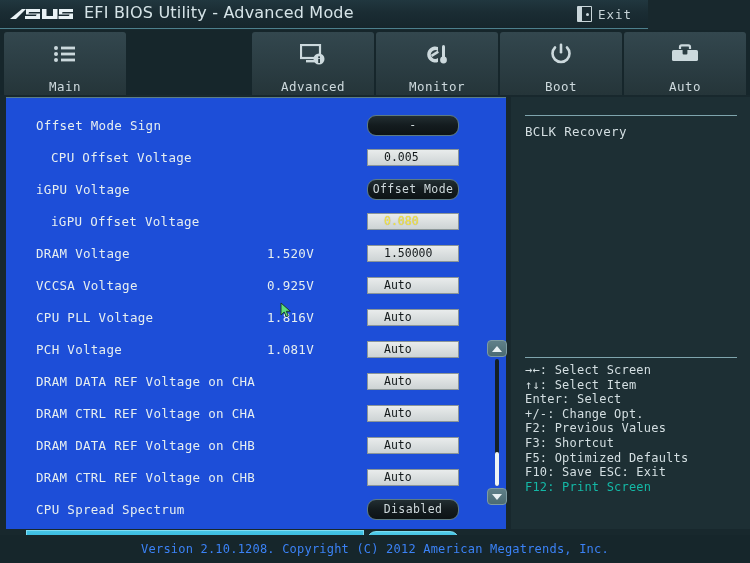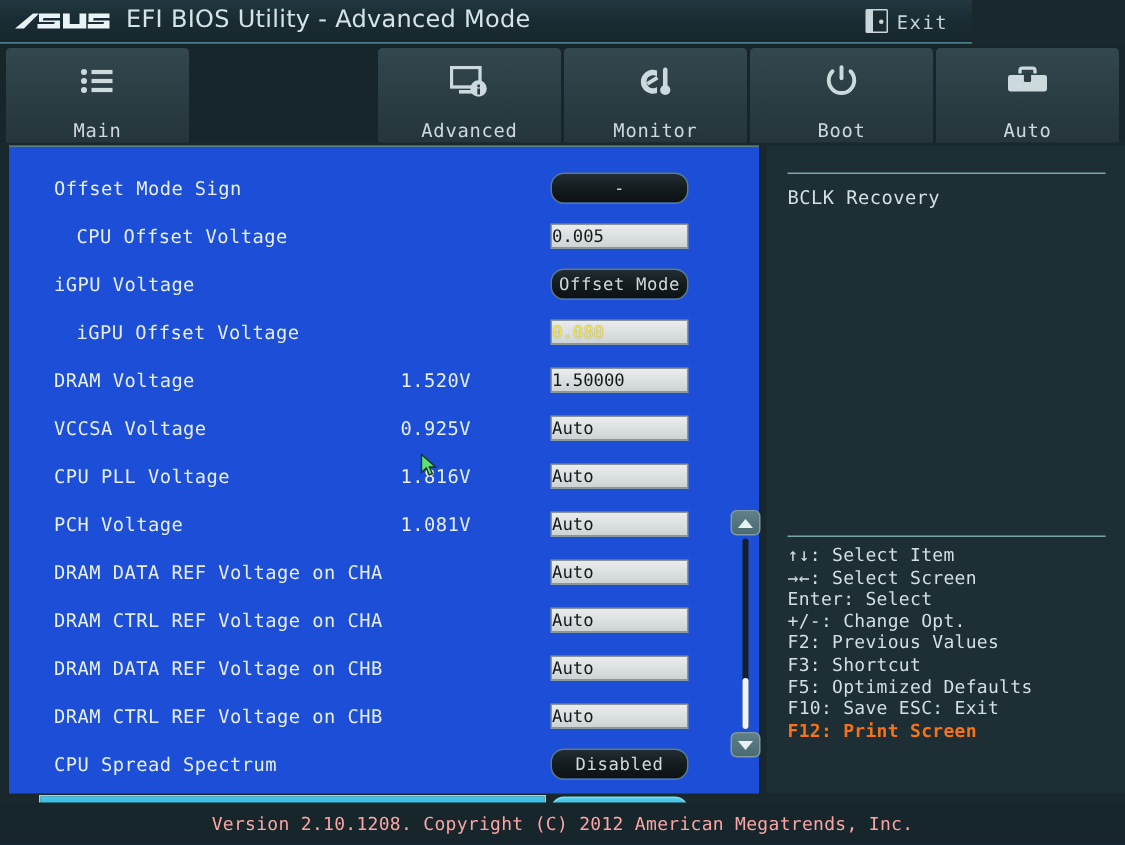--- a/index.html
+++ b/index.html
@@ -171,21 +171,21 @@
     position: absolute;
     left: 361px;
     box-sizing: border-box;
   }
   .ctrl.input {
     width: 92px; height: 17px;
     background: linear-gradient(180deg, #e9ecec 0%, #cdd3d4 100%);
     border: 1px solid #8b9698;
     display: flex;
     align-items: center;
-    padding-left: 0;
+    padding-left: 16px;
     font-size: 11.5px;
     color: #13191b;
     cursor: text;
   }
   .ctrl.input.yellow { color: #f5e53f; text-shadow: 0 0 1px rgba(0,0,0,.35); }
   .ctrl.button {
     width: 92px; height: 21px;
     background: linear-gradient(180deg, #222e32 0%, #141c1f 48%, #0d1315 100%);
     border: 1px solid #5d7b83;
     border-radius: 9px;
@@ -291,37 +291,37 @@
     width: 218px;
   }
   .legend-item {
     font-size: 12px;
     color: #d4dfe2;
     line-height: 14.6px;
     white-space: nowrap;
     letter-spacing: 0.2px;
   }
   .legend-item.hl {
-    color: #f97316;
-    font-weight: bold;
+    color: #14b8a6;
+    font-weight: normal;
   }
 
   
   .footer {
     position: absolute;
     left: 0; bottom: 0;
     width: 750px; height: 28px;
     background: #16262b;
     display: flex;
     align-items: center;
     justify-content: center;
   }
   .footer-text {
     font-size: 12px;
-    color: #fca5a5;
+    color: #3b82f6;
     letter-spacing: 0.2px;
   }
 
   
   .cursor {
     position: absolute;
     left: 280px; top: 302px;
     width: 12px; height: 17px;
     pointer-events: none;
   }
@@ -488,22 +488,22 @@
       <span class="sb-arrow"></span>
     </div>
   </div>
 </div>
 
 <div class="helppanel">
   <div class="help-divider"></div>
   <div class="help-title">BCLK Recovery</div>
   <div class="legend-divider"></div>
   <div class="legend" id="legend-container">
+      <div class="legend-item">→←: Select Screen</div>
       <div class="legend-item">↑↓: Select Item</div>
-      <div class="legend-item">→←: Select Screen</div>
       <div class="legend-item">Enter: Select</div>
       <div class="legend-item">+/-: Change Opt.</div>
       <div class="legend-item">F2: Previous Values</div>
       <div class="legend-item">F3: Shortcut</div>
       <div class="legend-item">F5: Optimized Defaults</div>
       <div class="legend-item">F10: Save   ESC: Exit</div>
       <div class="legend-item hl">F12: Print Screen</div>
     </div>
 </div>
 

